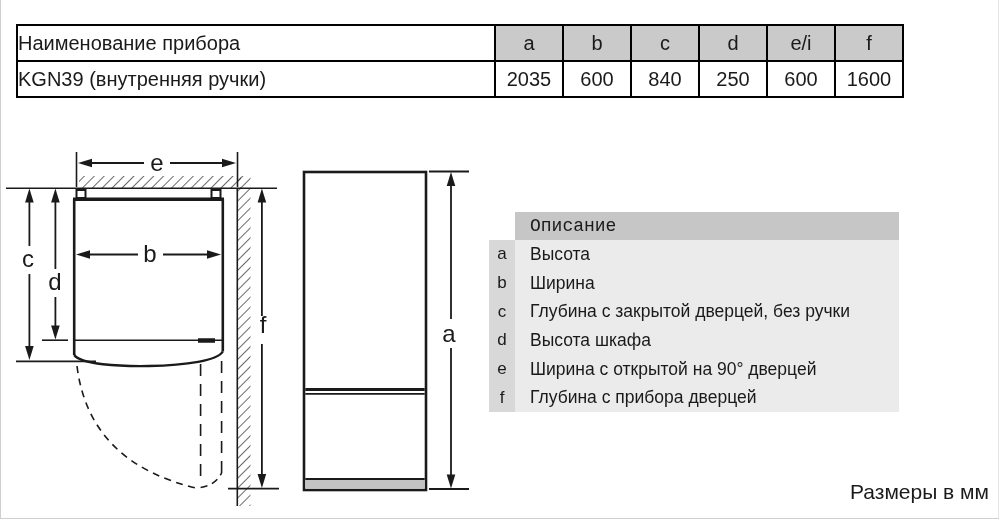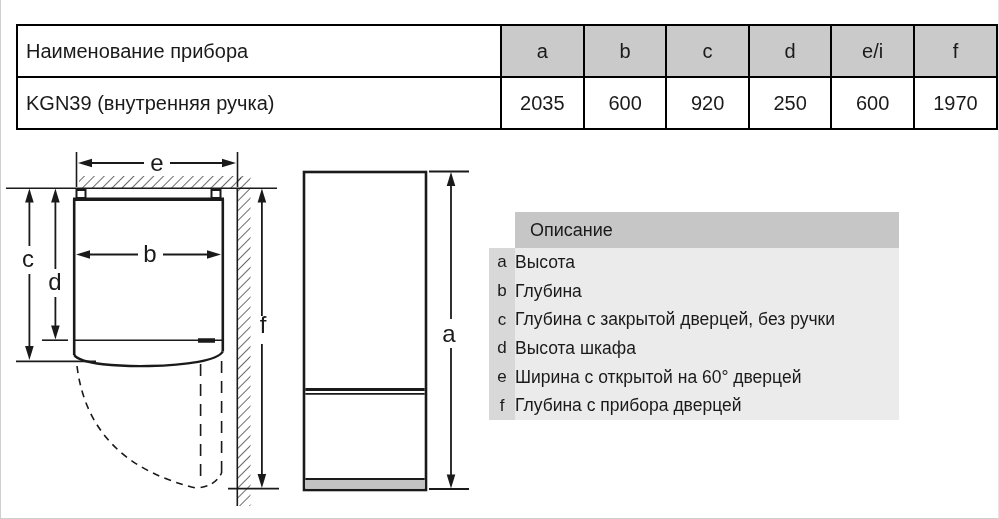--- a/index.html
+++ b/index.html
@@ -7,65 +7,65 @@
     position:relative;width:999px;height:519px;background:#ffffff;
     font-family:"Liberation Sans",sans-serif;color:#1a1a1a;overflow:hidden;
     border-left:1px solid #cfcfcf;border-right:1px solid #e4e4e4;border-bottom:1px solid #cfcfcf;
     box-sizing:border-box;
   }
   
   .spec-table{
     position:absolute;left:15px;top:24px;border-collapse:collapse;table-layout:fixed;
   }
   .spec-table td{
-    border:2px solid #000;font-size:20px;color:#1a1a1a;padding:8px;height:34px;vertical-align:middle;
+    border:2px solid #000;font-size:20px;color:#1a1a1a;padding:0;height:34px;vertical-align:middle;
     line-height:1;white-space:nowrap;
   }
   .cell-name{width:476px;padding-left:13px;text-align:left;}
   .cell-dim{width:66px;text-align:center;}
   .dim-head{background:#cacaca;}
   
   .top-view-svg{position:absolute;left:0;top:140px;}
   .front-view-svg{position:absolute;left:295px;top:155px;}
   .dim-label{font-size:24px;fill:#1a1a1a;}
   
   .legend{position:absolute;left:488px;top:212px;width:410px;font-size:18px;}
-  .legend-title-row{display:flex;height:36px;}
+  .legend-title-row{display:flex;height:28px;font-family:Liberation Mono, monospace;}
   .legend-spacer{width:26px;}
   .legend-title{flex:1;background:#c6c6c6;display:flex;align-items:center;padding-left:15px;}
   .legend-row{display:flex;height:28.7px;}
   .legend-key{width:26px;background:#d8d8d8;display:flex;align-items:center;justify-content:center;font-size:17px;}
-  .legend-label{flex:1;background:#ebebeb;display:flex;align-items:center;font-size:17.5px;}
+  .legend-label{flex:1;background:#ebebeb;display:flex;align-items:center;padding-left:15px;font-size:17.5px;}
   
   .units-note{position:absolute;left:828px;top:480px;width:160px;text-align:right;font-size:21px;color:#1a1a1a;}
 </style>
 </head>
 <body>
 
 <div class="page">
 
   <table class="spec-table">
     <tbody>
         <tr>
       <td class="cell-name">Наименование прибора</td>
       <td class="cell-dim dim-head">a</td>
       <td class="cell-dim dim-head">b</td>
       <td class="cell-dim dim-head">c</td>
       <td class="cell-dim dim-head">d</td>
       <td class="cell-dim dim-head">e/i</td>
       <td class="cell-dim dim-head">f</td>
     </tr>
     <tr>
-      <td class="cell-name">KGN39 (внутренняя ручка)</td>
+      <td class="cell-name">KGN39 (внутренняя ручки)</td>
       <td class="cell-dim">2035</td>
       <td class="cell-dim">600</td>
-      <td class="cell-dim">920</td>
+      <td class="cell-dim">840</td>
       <td class="cell-dim">250</td>
       <td class="cell-dim">600</td>
-      <td class="cell-dim">1970</td>
+      <td class="cell-dim">1600</td>
     </tr>
   </tbody>
     </table>
 
   <svg class="top-view-svg" width="290" height="379" viewBox="0 0 290 379">
     <defs>
       <pattern id="hatch" patternUnits="userSpaceOnUse" width="7" height="7" patternTransform="rotate(45)">
         <line x1="0" y1="0" x2="0" y2="7" stroke="#1a1a1a" stroke-width="1.3"></line>
       </pattern>
     </defs>
@@ -163,34 +163,35 @@
     <div class="legend-title-row">
       <div class="legend-spacer"></div>
       <div class="legend-title">Описание</div>
     </div>
     <div class="legend-row">
       <div class="legend-key">a</div>
       <div class="legend-label">Высота</div>
     </div>
     <div class="legend-row">
       <div class="legend-key">b</div>
-      <div class="legend-label">Глубина</div>
+      <div class="legend-label">Ширина</div>
     </div>
     <div class="legend-row">
       <div class="legend-key">c</div>
       <div class="legend-label">Глубина с закрытой дверцей, без ручки</div>
     </div>
     <div class="legend-row">
       <div class="legend-key">d</div>
       <div class="legend-label">Высота шкафа</div>
     </div>
     <div class="legend-row">
       <div class="legend-key">e</div>
-      <div class="legend-label">Ширина с открытой на 60° дверцей</div>
+      <div class="legend-label">Ширина с открытой на 90° дверцей</div>
     </div>
     <div class="legend-row">
       <div class="legend-key">f</div>
       <div class="legend-label">Глубина с прибора дверцей</div>
     </div>
   </div>
 
+  <div class="units-note">Размеры в мм</div>
 
 </div>
 
 </body></html>

